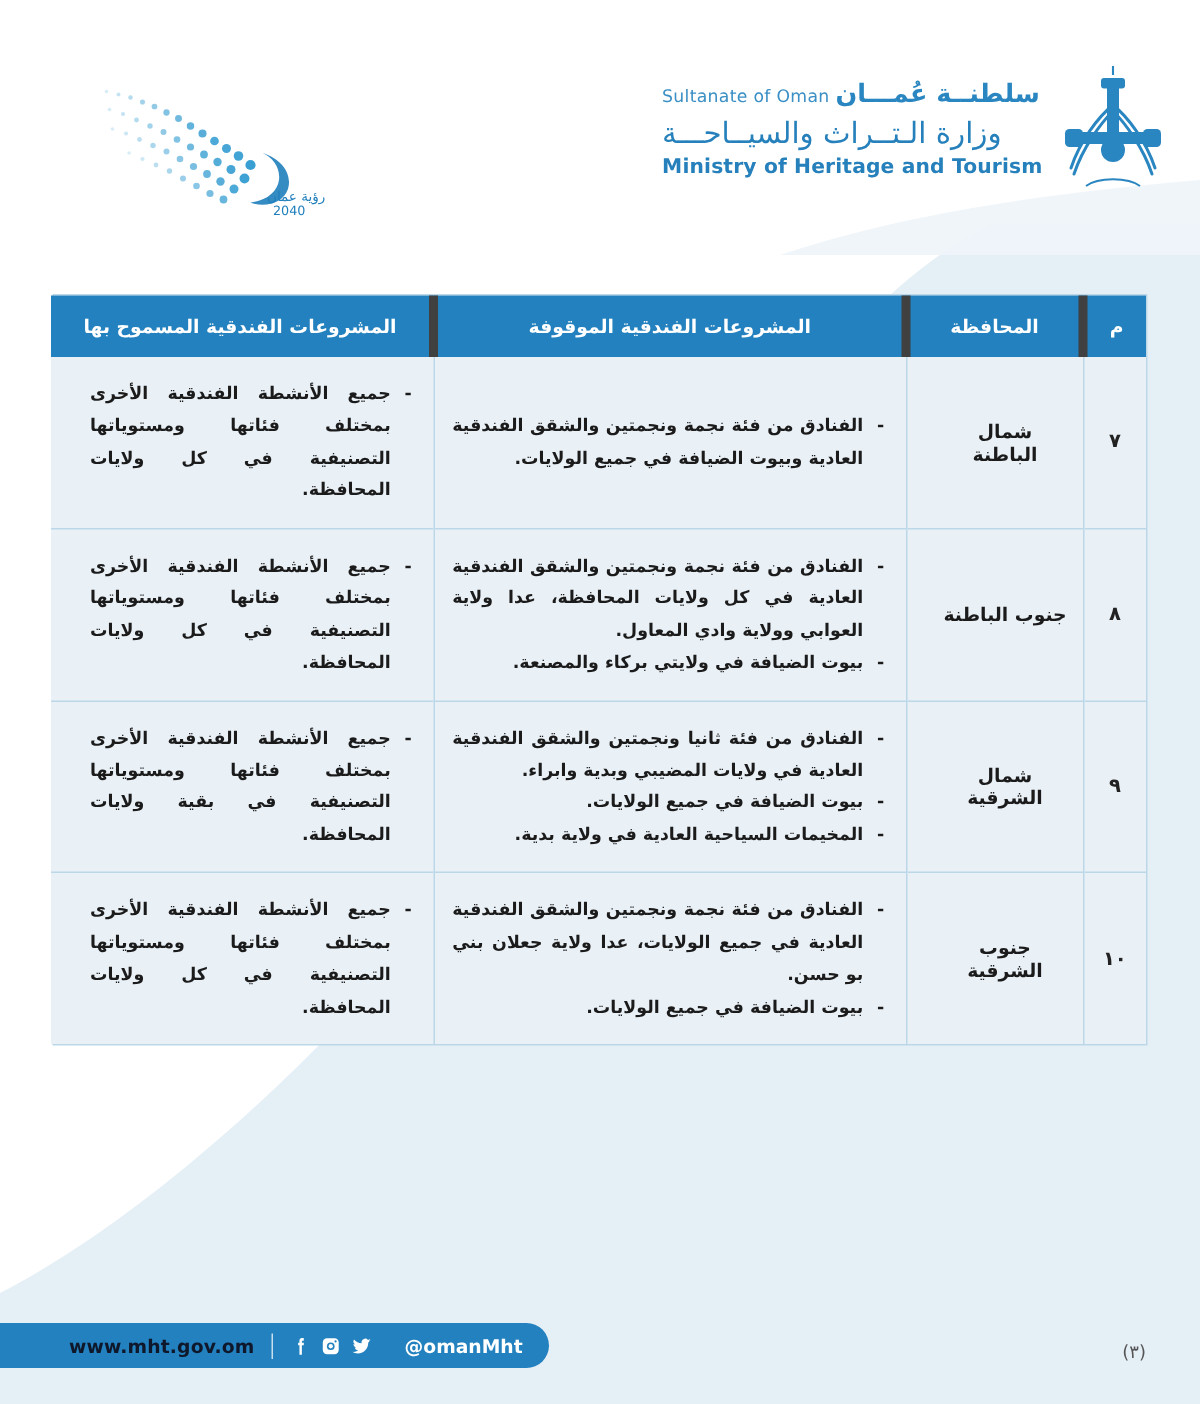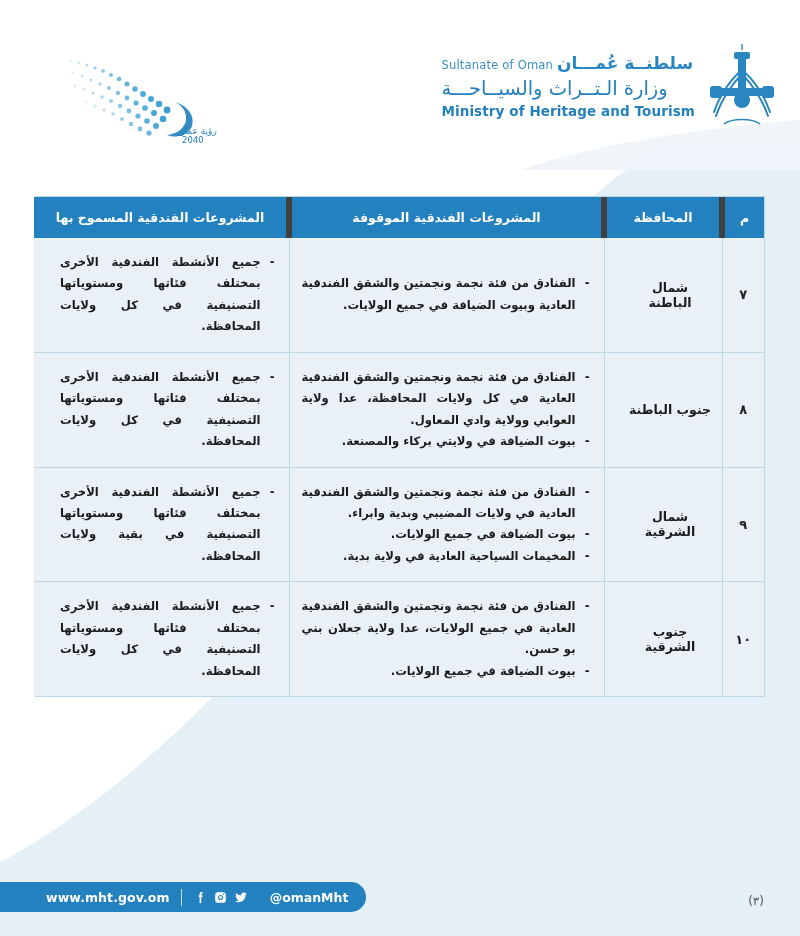--- a/index.html
+++ b/index.html
@@ -121,21 +121,21 @@
     height:30px;
     background:#2281be;
     border-top-right-radius:15px;
     border-bottom-right-radius:15px;
     display:flex; align-items:center;
     padding:0 18px 0 46px;
     direction:ltr;
     z-index:3;
   }
   .footer-url {
-    color:#ffffff; font-size:12.5px; font-weight:bold; letter-spacing:.1px;
+    color:#0f172a; font-size:12.5px; font-weight:bold; letter-spacing:.1px;
   }
   .footer-sep {
     width:1px; height:17px; background:rgba(255,255,255,.75); margin:0 11px;
   }
   .social-icons { display:flex; align-items:center; gap:5px; }
   .social-icons svg { display:block; }
   .footer-handle {
     color:#ffffff; font-size:12.5px; font-weight:bold; margin-left:21px;
   }
   .page-number {
@@ -291,21 +291,21 @@
               <ul>
                 <li>جميع الأنشطة الفندقية الأخرى بمختلف فئاتها ومستوياتها التصنيفية في كل ولايات المحافظة.</li>
               </ul>
             </td>
           </tr>
           <tr>
             <td class="cell-num">٩</td>
             <td class="cell-gov">شمال الشرقية</td>
             <td class="cell-list">
               <ul>
-                <li>الفنادق من فئة نجمة ونجمتين والشقق الفندقية العادية في ولايات المضيبي وبدية وابراء.</li>
+                <li>الفنادق من فئة ثانيا ونجمتين والشقق الفندقية العادية في ولايات المضيبي وبدية وابراء.</li>
                 <li>بيوت الضيافة في جميع الولايات.</li>
                 <li>المخيمات السياحية العادية في ولاية بدية.</li>
               </ul>
             </td>
             <td class="cell-list">
               <ul>
                 <li>جميع الأنشطة الفندقية الأخرى بمختلف فئاتها ومستوياتها التصنيفية في بقية ولايات المحافظة.</li>
               </ul>
             </td>
           </tr>

